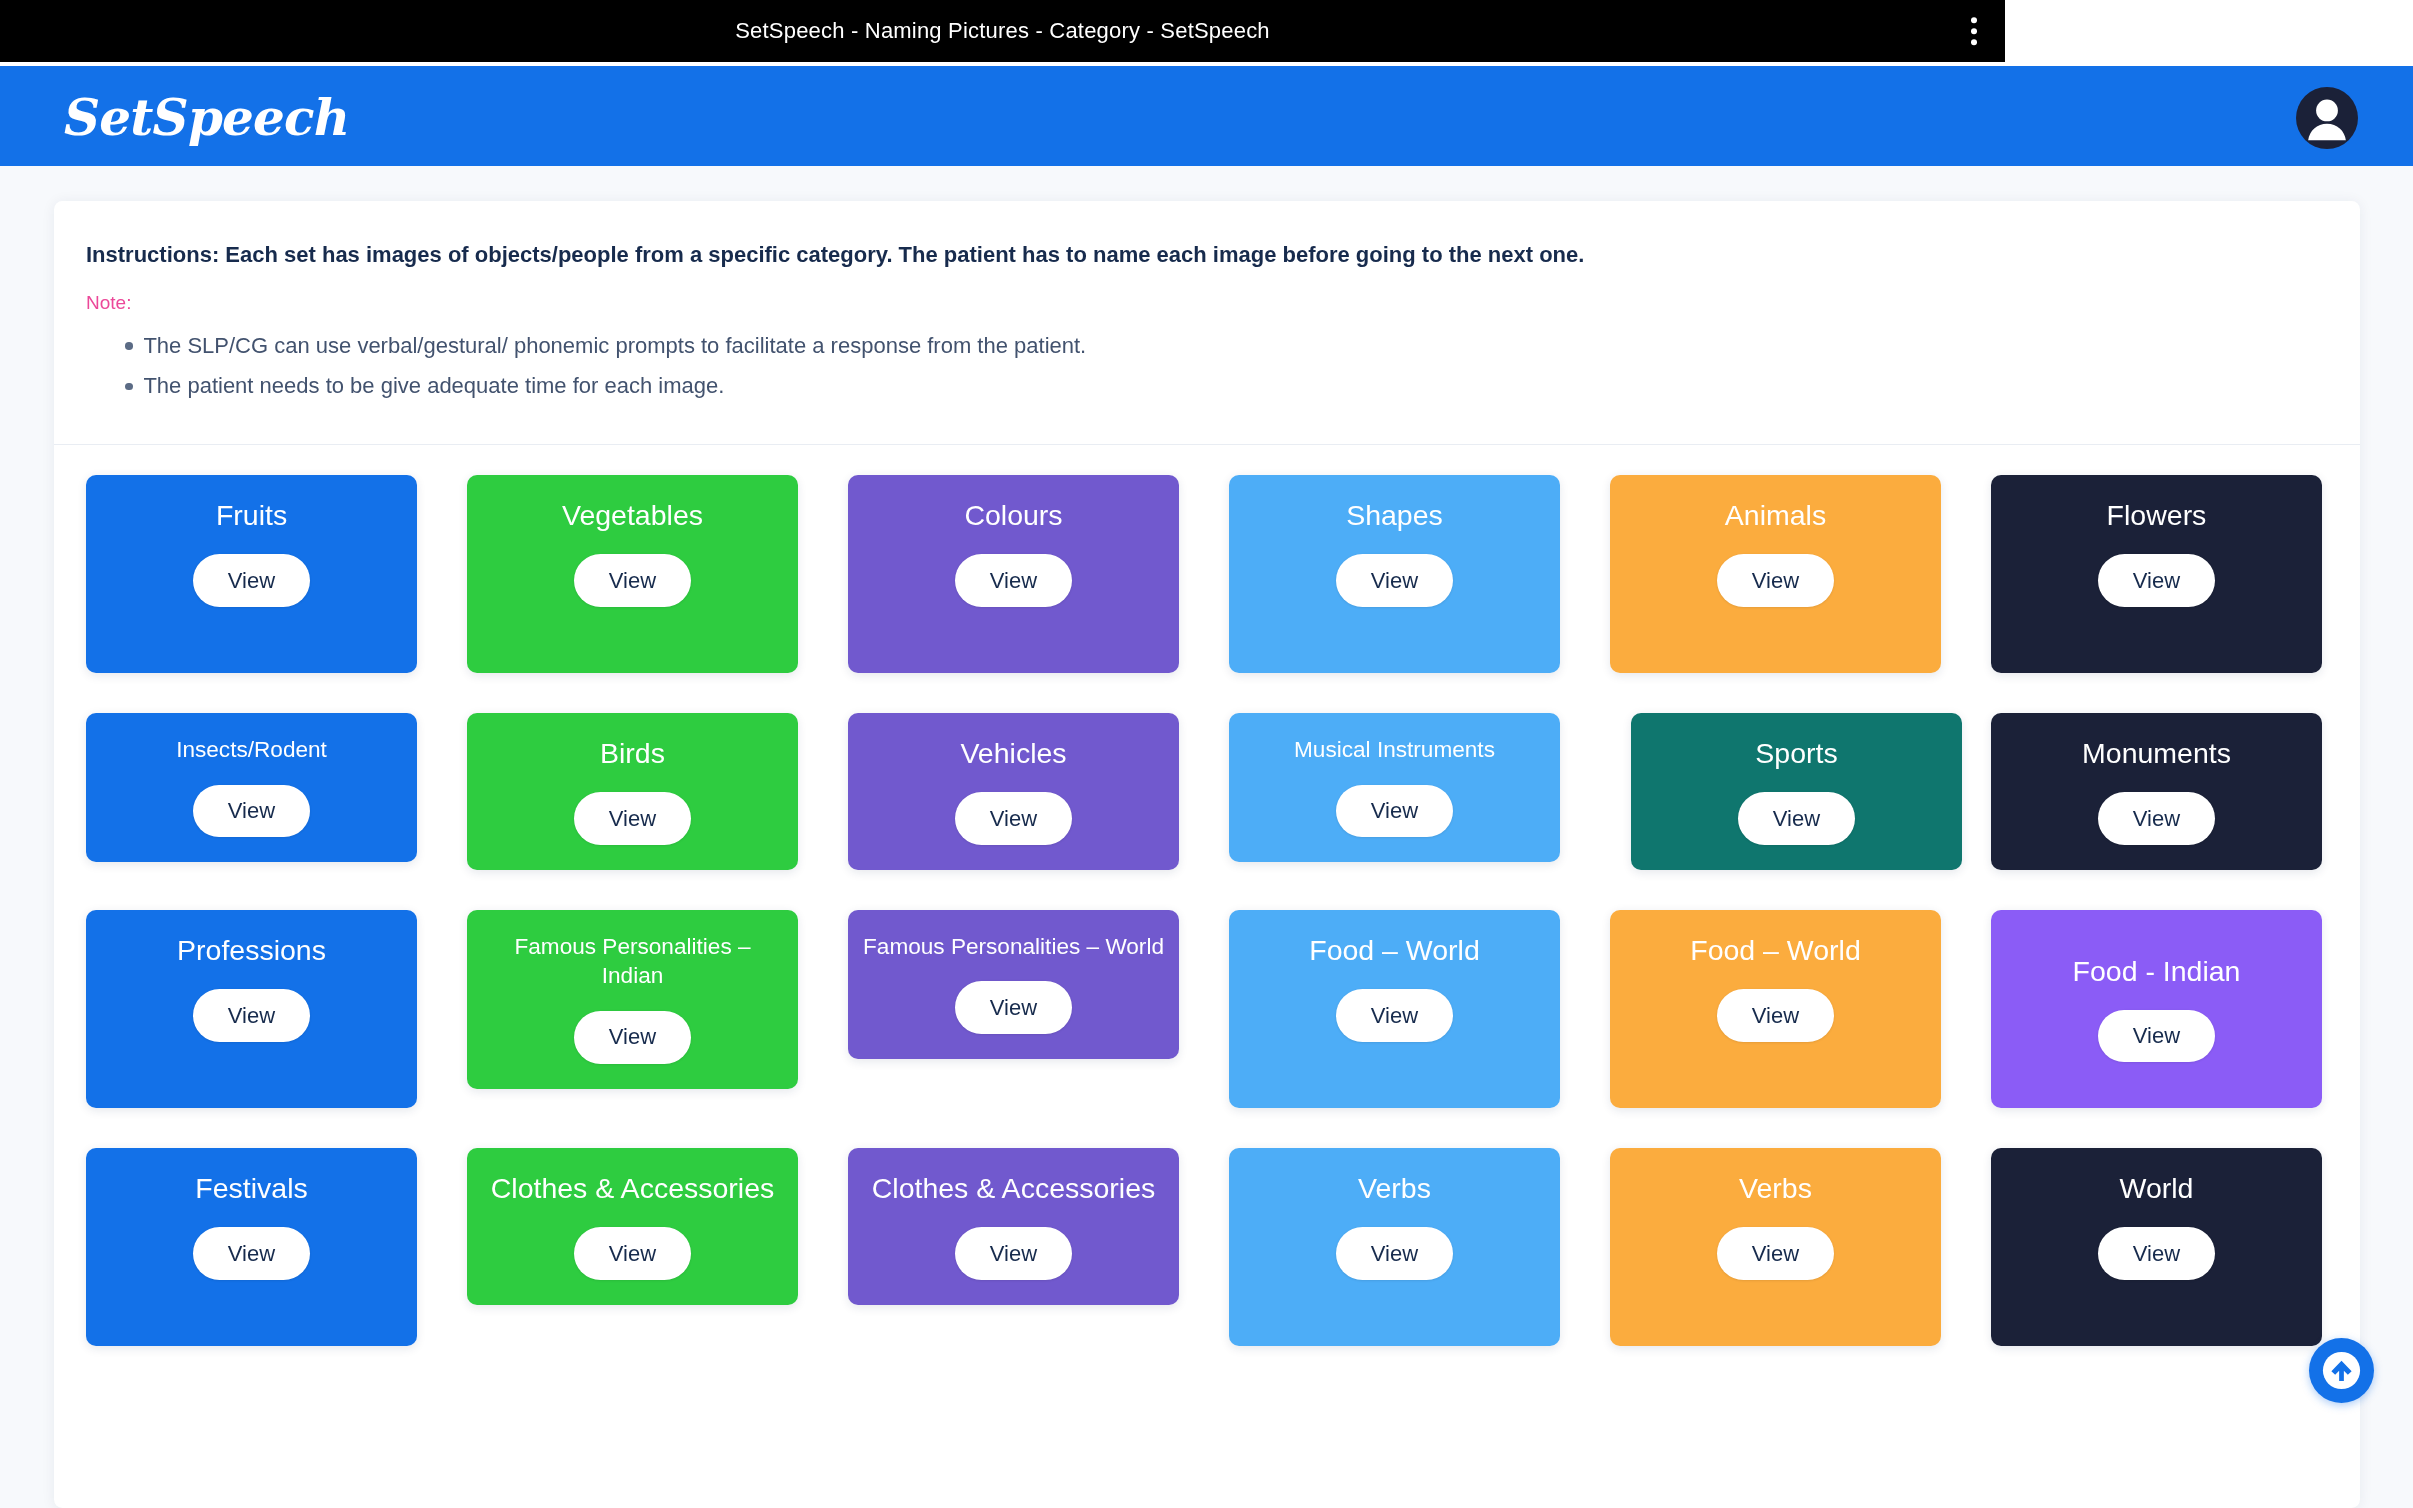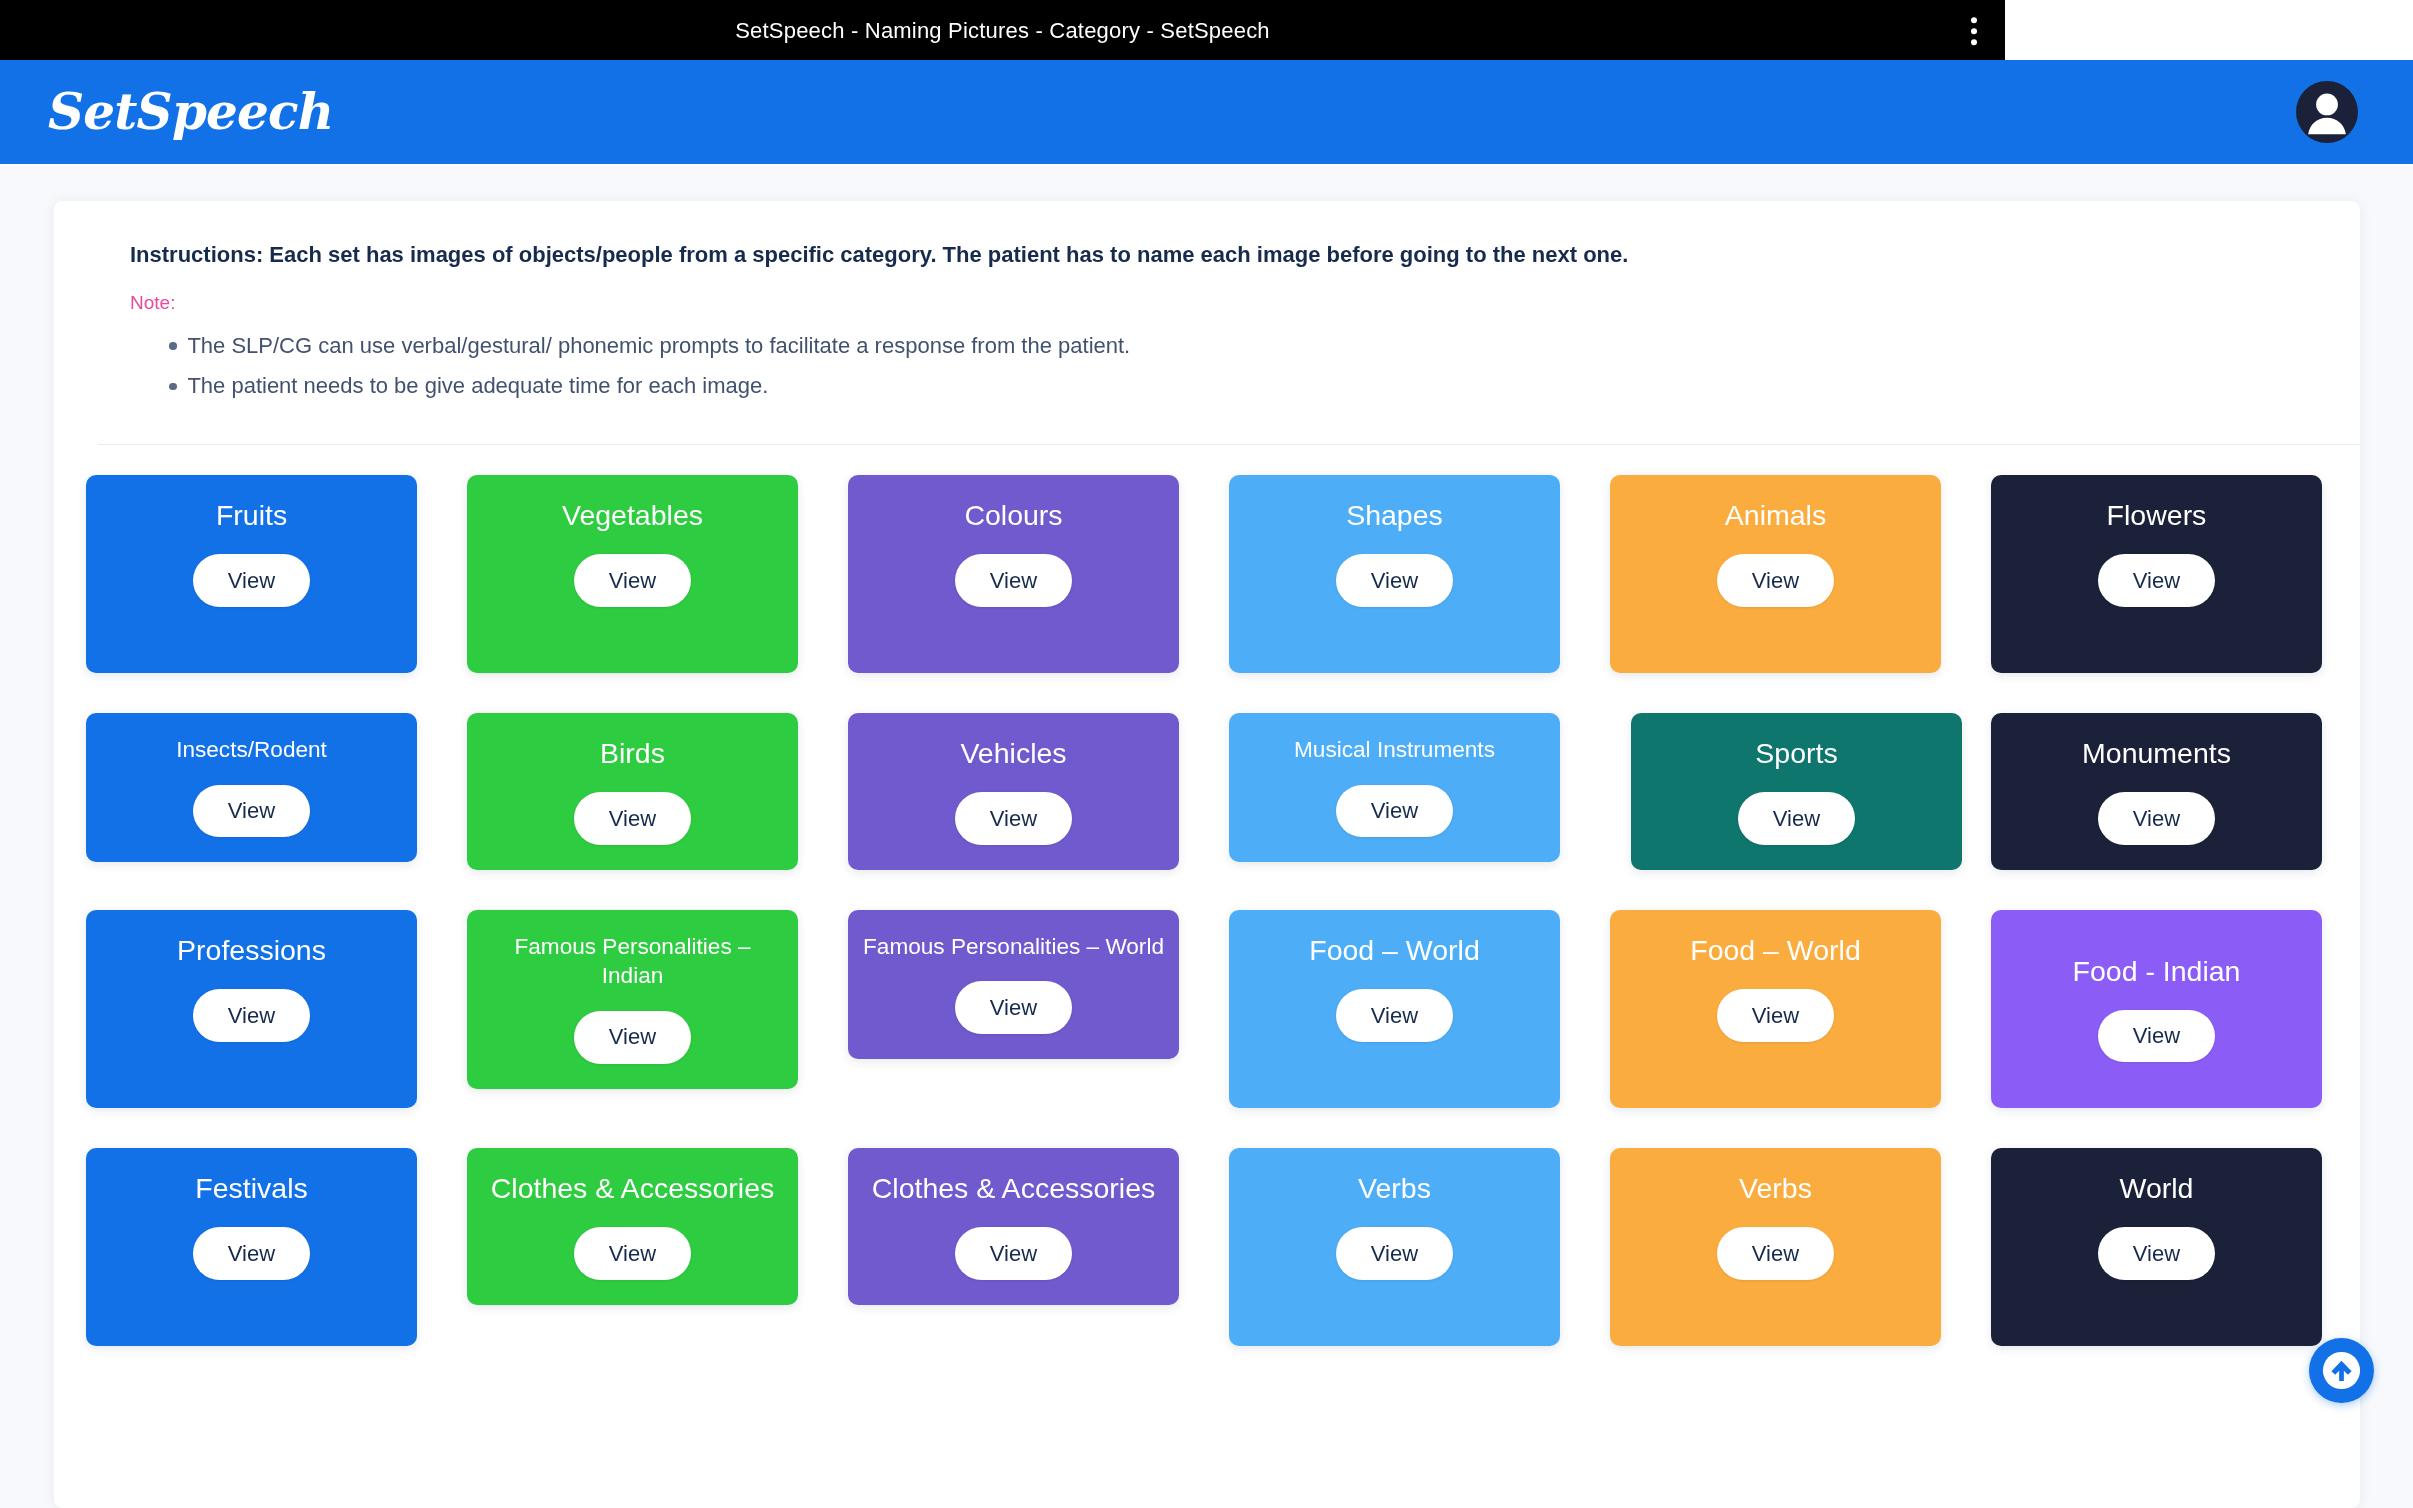--- a/index.html
+++ b/index.html
@@ -30,24 +30,24 @@
     gap: 5px; align-items: center;
     padding: 5px;
   }
   .kebab-icon i {
     display: block; width: 5.9px; height: 5.9px;
     border-radius: 50%; background: #ffffff;
   }
 
   
   .appbar {
-    position: absolute; top: 60px; left: 0;
+    position: absolute; top: 66px; left: 0;
     width: 2413px; height: 104px;
     background: #1371e8;
-    display: flex; align-items: center;
+    display: flex; align-items: center; padding-left: 16px;
   }
   .logo {
     margin-left: 48px;
     color: #ffffff;
     font-family: "DejaVu Serif", serif;
     font-weight: 700;
     font-style: italic;
     font-size: 50px;
     line-height: 1;
     letter-spacing: -0.8px;
@@ -74,21 +74,20 @@
     width: 2306px; min-height: 1307px;
     background: #ffffff;
     border-radius: 8.4px;
     box-shadow: 0 1.7px 13.4px rgba(23,43,77,.07);
   }
 
   
   .instructions {
     padding: 39px 47px 34px 32px;
     border-bottom: 0.8px solid #e9edf3;
-    margin-left: 44px;
   }
   .instr-line {
     color: #172b4d;
     font-size: 22px;
     font-weight: 700;
     line-height: 1.35;
     margin-bottom: 22px;
   }
   .note-label {
     color: #ec4899;

